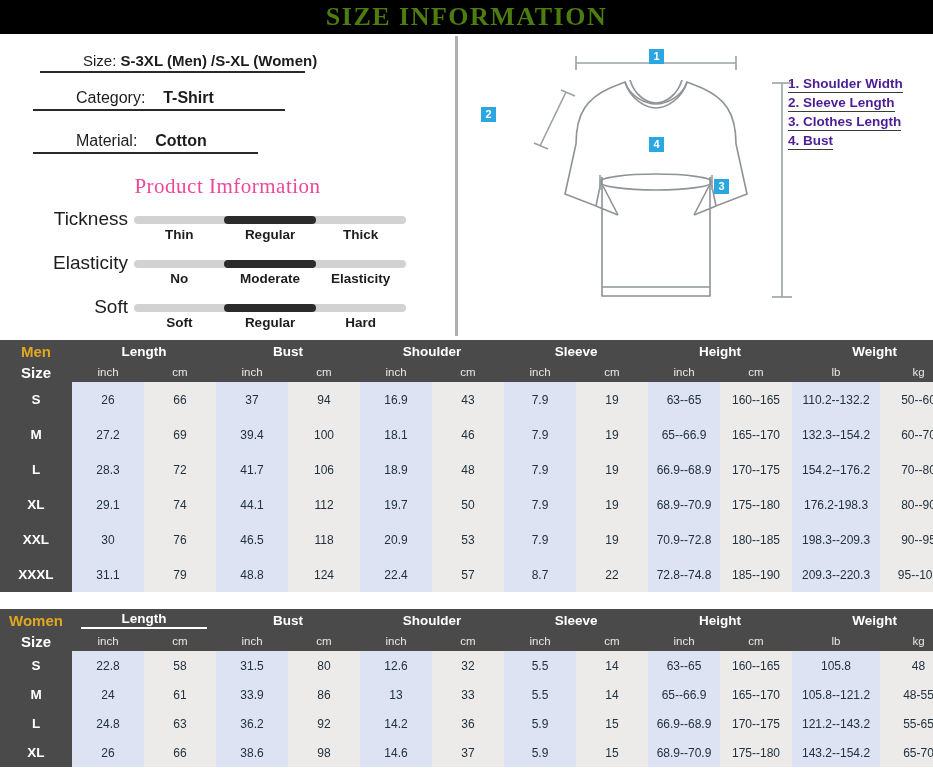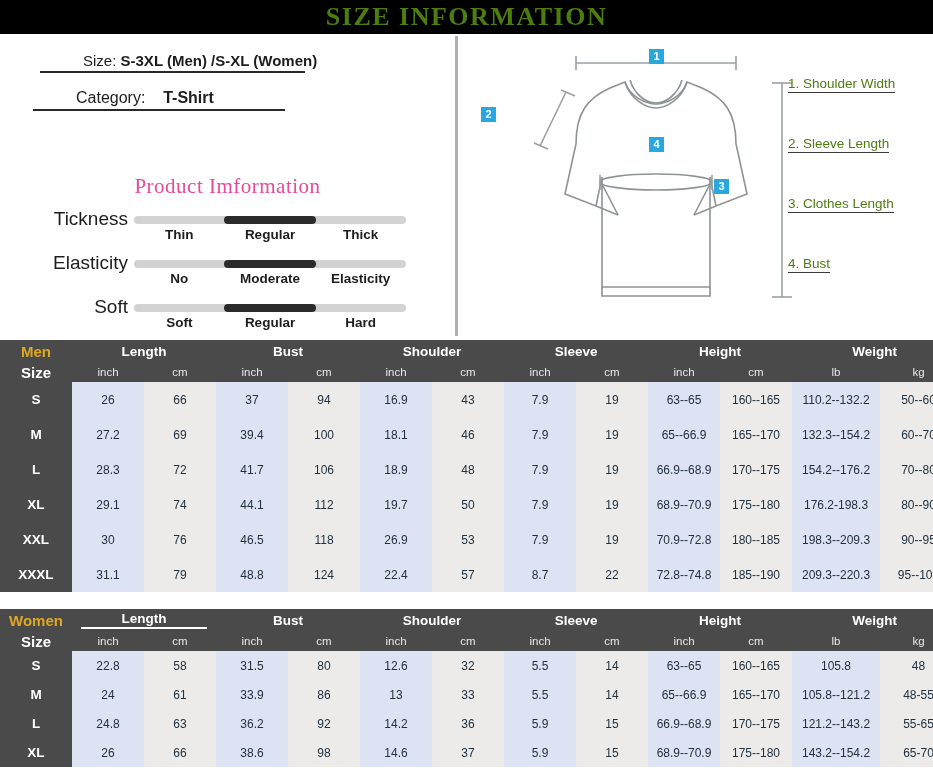--- a/index.html
+++ b/index.html
@@ -81,26 +81,26 @@
   .tick{
     flex:1;text-align:center;font-size:13.5px;color:#1d1d1d;font-weight:600;
   }
 
   
   .tee-wrap{position:absolute;left:0;top:0;width:478px;height:306px;}
   .legend{
     position:absolute;left:330px;top:40px;width:150px;
   }
   .legend-item{
-    font-size:13.5px;color:#4d7c0f;
+    font-size:13.5px;color:#4c1d95;
     border-bottom:1.5px solid #3a3a3a;
     display:inline-block;
-    margin-bottom:41px;
     padding-bottom:1px;
     white-space:nowrap;
+    font-weight:bold;
   }
   .legend-row{display:block;}
 
   .badge{
     position:absolute;background:#2aa7e0;color:#ffffff;
     font-size:11px;font-weight:700;
     width:15px;height:15px;line-height:15px;text-align:center;
   }
 
   
@@ -162,20 +162,25 @@
       <span class="lbl">Size:</span>
       <span class="val">S-3XL (Men) /S-XL (Women)</span>
     </div>
 
     <div class="spec spec-cat">
       <span class="lbl">Category:</span>
       &nbsp;&nbsp;
       <span class="val">T-Shirt</span>
     </div>
 
+    <div class="spec spec-mat">
+      <span class="lbl">Material:</span>
+      &nbsp;&nbsp;
+      <span class="val">Cotton</span>
+    </div>
 
     <div class="prod-heading">Product Imformation</div>
 
     <div class="slider-block sb1">
       <div class="slider-row">
         <div class="slider-label">Tickness</div>
         <div class="track">
           <div class="fill"></div>
         </div>
       </div>
@@ -385,21 +390,21 @@
         <td class="data-cell col-b">175--180</td>
         <td class="data-cell col-a">176.2-198.3</td>
         <td class="data-cell col-b">80--90</td>
       </tr>
       <tr class="men-row">
         <td class="size-cell">XXL</td>
         <td class="data-cell col-a">30</td>
         <td class="data-cell col-b">76</td>
         <td class="data-cell col-a">46.5</td>
         <td class="data-cell col-b">118</td>
-        <td class="data-cell col-a">26.9</td>
+        <td class="data-cell col-a">20.9</td>
         <td class="data-cell col-b">53</td>
         <td class="data-cell col-a">7.9</td>
         <td class="data-cell col-b">19</td>
         <td class="data-cell col-a">70.9--72.8</td>
         <td class="data-cell col-b">180--185</td>
         <td class="data-cell col-a">198.3--209.3</td>
         <td class="data-cell col-b">90--95</td>
       </tr>
       <tr class="men-row">
         <td class="size-cell">XXXL</td>

